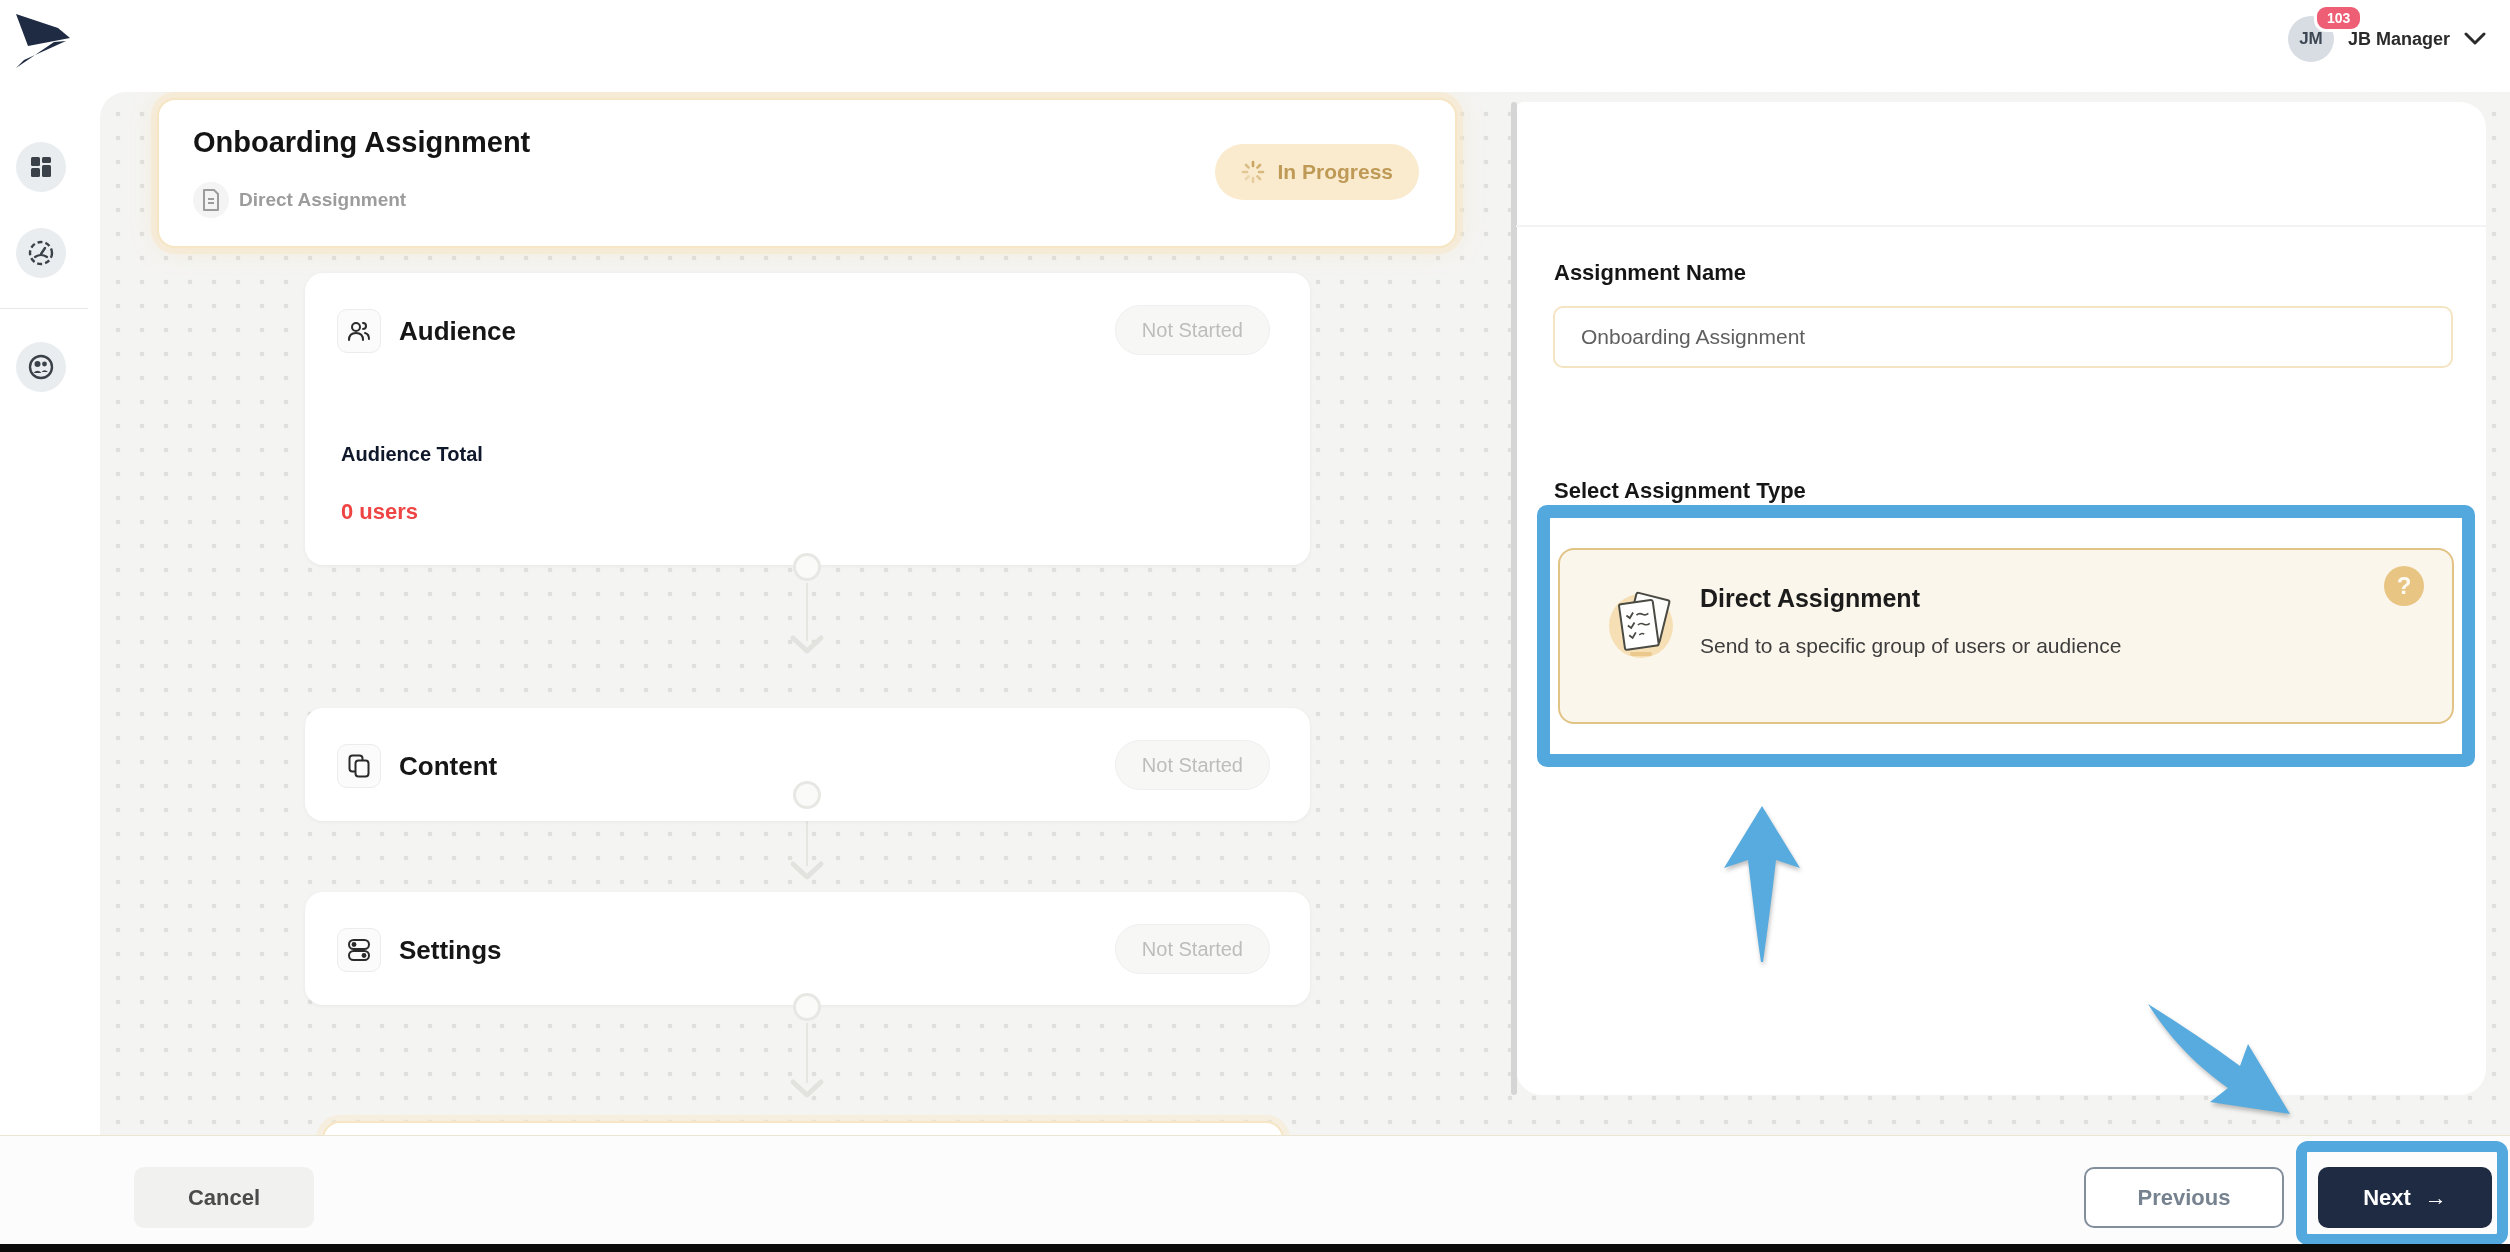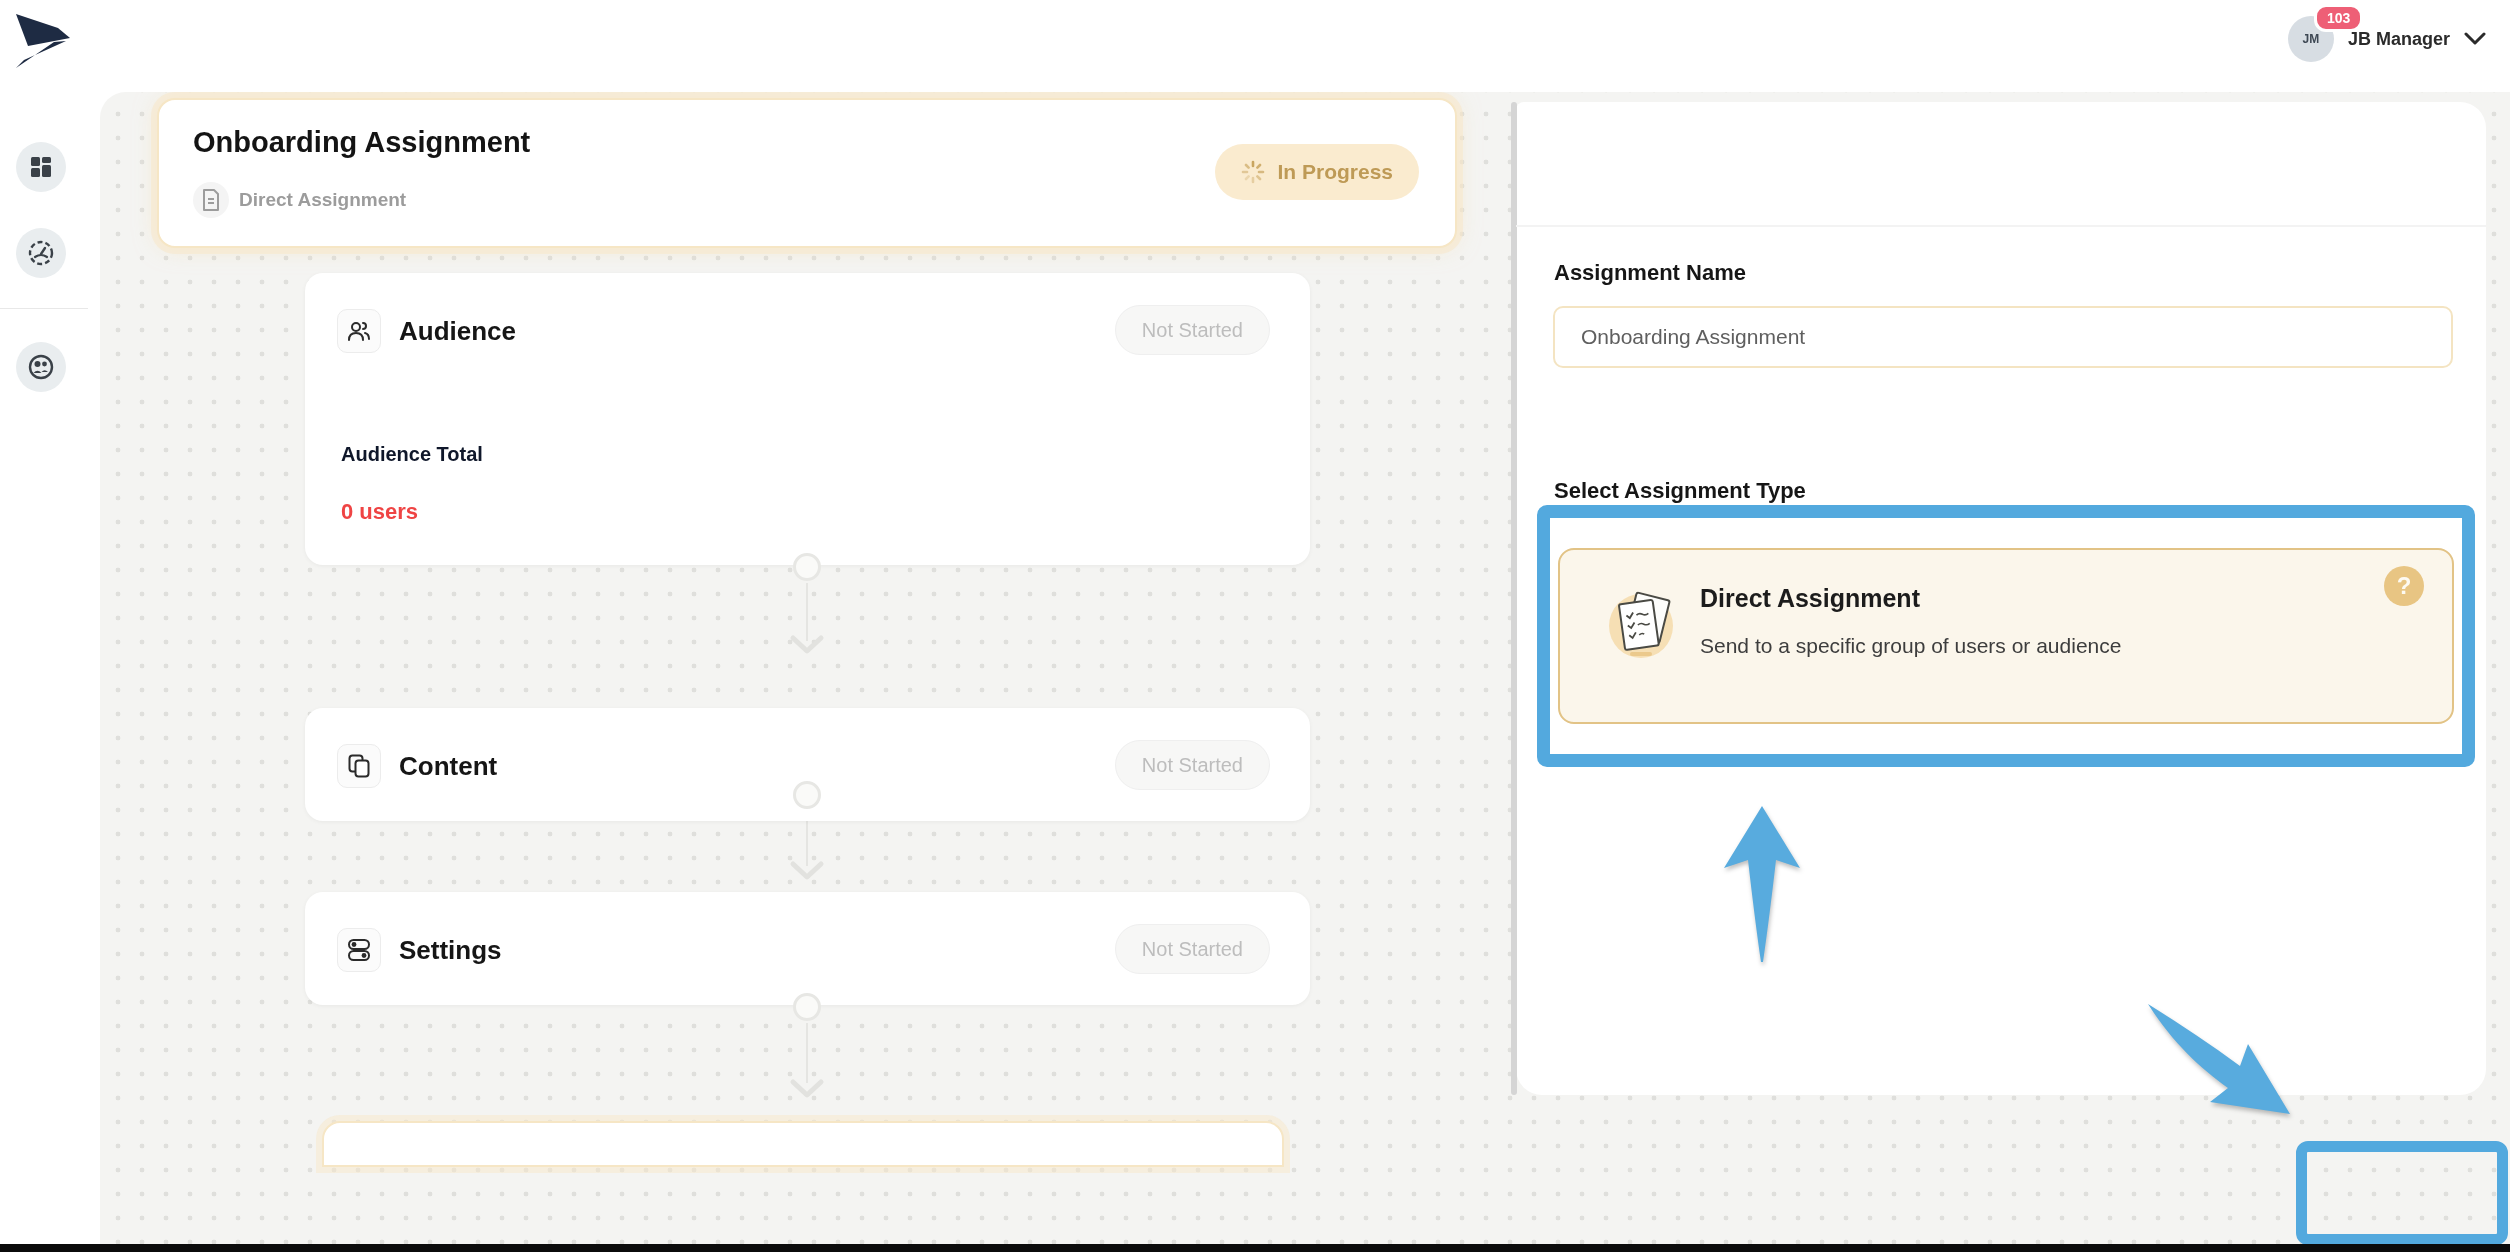--- a/index.html
+++ b/index.html
@@ -6,21 +6,21 @@
   html,body { width:2510px; height:1252px; }
   body { font-family:"Liberation Sans","DejaVu Sans",sans-serif; background:#fff; overflow:hidden; }
   #app { position:relative; width:2510px; height:1252px; background:#fff; overflow:hidden; }
 
   
   .topbar { position:absolute; left:0; top:0; width:2510px; height:92px; background:#fff; z-index:30; }
   .logo { position:absolute; left:14px; top:8px; width:60px; height:62px; }
   .user-area { position:absolute; right:24px; top:16px; display:flex; align-items:center; gap:14px; z-index:31; }
   .avatar-wrap { position:relative; }
   .avatar { width:46px; height:46px; border-radius:50%; background:#D7DDE3; color:#3E4854;
-            display:flex; align-items:center; justify-content:center; font-size:12px; font-weight:bold; }
+            display:flex; align-items:center; justify-content:center; font-size:17px; font-weight:bold; }
   .count-badge { position:absolute; top:-12px; left:26px; background:#EE5F76; color:#fff; font-size:14px;
             font-weight:bold; padding:3px 10px; border-radius:12px; border:3px solid #fff; }
   .user-name { font-size:18px; font-weight:bold; color:#2B2B2B; }
 
   
   .sidebar { position:absolute; left:0; top:92px; width:100px; height:1160px; background:#fff; z-index:20; }
   .side-icon { position:absolute; left:16px; width:50px; height:50px; border-radius:50%; background:#E9EDEF;
             display:flex; align-items:center; justify-content:center; cursor:pointer; }
   .side-divider { position:absolute; left:0; top:216px; width:88px; height:1px; background:#E8E8E8; }
 
@@ -281,18 +281,26 @@
   <div class="type-highlight"></div>
 
   <svg class="arrow-svg" style="left:1712px; top:800px;" width="100" height="170" viewBox="0 0 100 170">
     <path d="M50 6 L88 68 L64 60 C60 95 55 135 51 162 L49 162 C45 135 40 95 36 60 L12 68 Z" fill="#58ABDE"></path>
   </svg>
 
   <svg class="arrow-svg" style="left:2140px; top:996px;" width="160" height="125" viewBox="0 0 160 125">
     <path d="M8 8 C40 28 70 48 100 70 L108 48 L150 118 L70 106 L88 92 C60 72 32 46 8 8 Z" fill="#58ABDE"></path>
   </svg>
 
+  <div class="footer">
+    <button class="btn btn-cancel">Cancel</button>
+    <button class="btn btn-prev">Previous</button>
+    <button class="btn btn-next">
+      <span>Next</span>
+      <span>→</span>
+    </button>
+  </div>
 
   <div class="next-highlight"></div>
 
   <div class="bottom-strip"></div>
 
 </div>
 
 </body></html>

